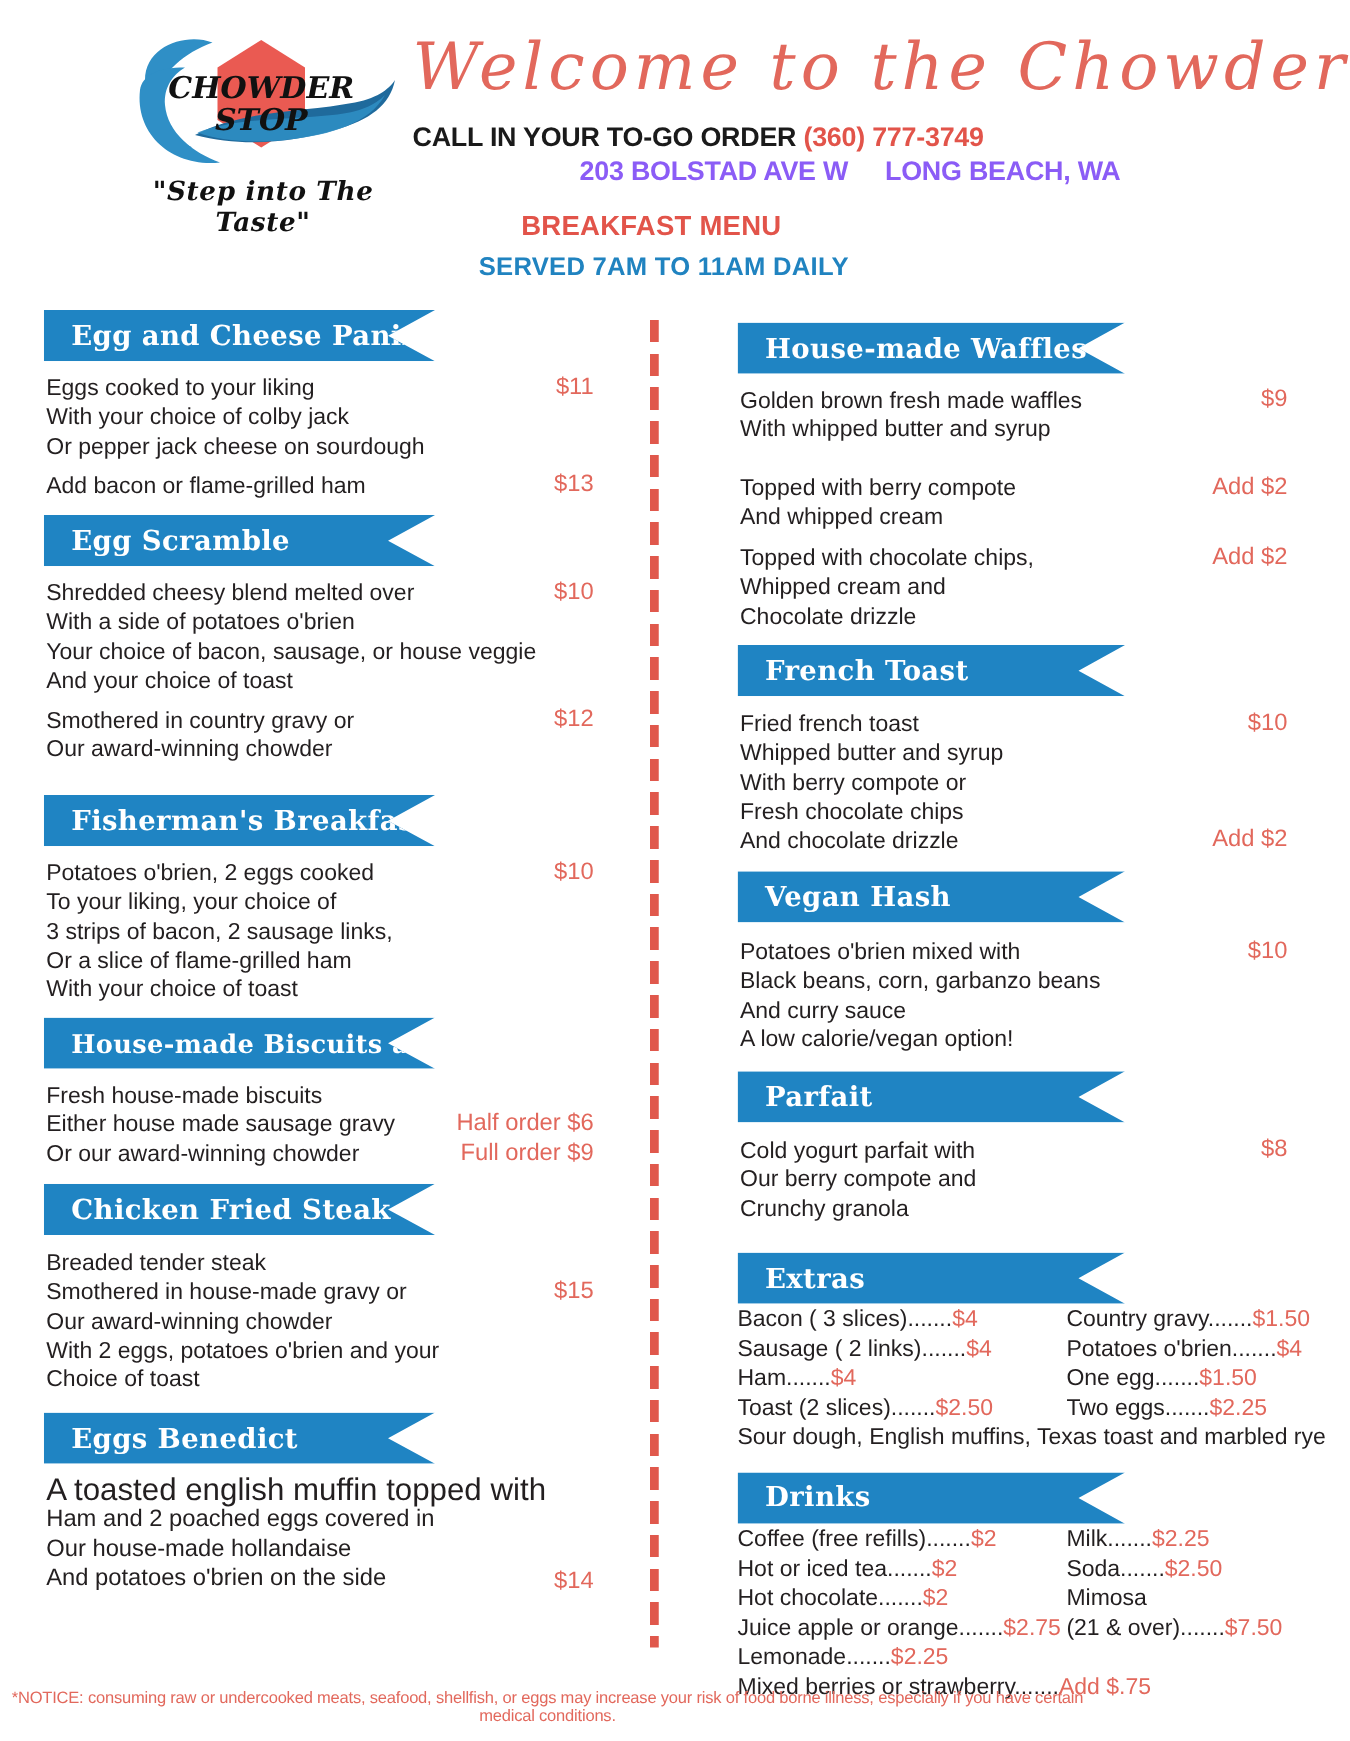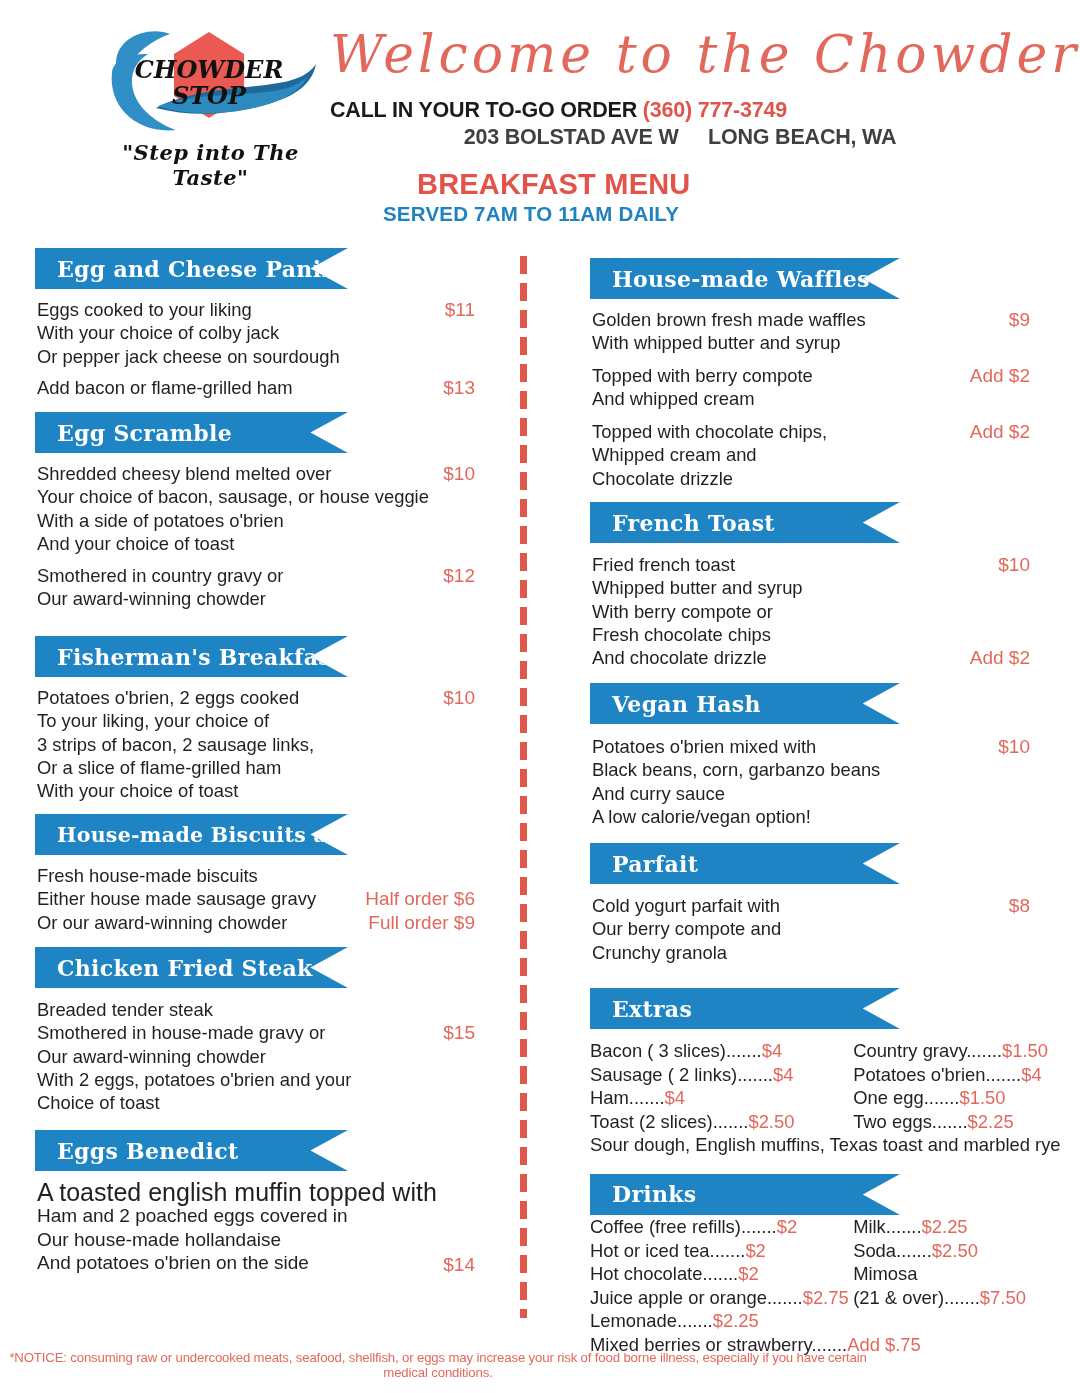--- a/index.html
+++ b/index.html
@@ -68,29 +68,29 @@
   }
   #callline .phone { color: #e2544a; font-weight: 700; }
   #addressline {
     position: absolute;
     left: 330px;
     top: 125px;
     width: 700px;
     text-align: center;
     font-size: 21.5px;
     font-weight: 600;
-    color: #404040;
+    color: #8b5cf6;
     letter-spacing: -.2px;
   }
   #addressline .gap { display: inline-block; width: 18px; }
   #menu-title {
     position: absolute;
     left: 417px;
     top: 168px;
-    font-size: 29px;
+    font-size: 22px;
     font-weight: 700;
     color: #e2544a;
     letter-spacing: .2px;
   }
   #menu-hours {
     position: absolute;
     left: 383px;
     top: 202px;
     font-size: 20.5px;
     font-weight: 600;
@@ -257,22 +257,22 @@
         <div class="price on0">$13</div>
       </div>
     </div>
 
     <div class="section w-lg" style="margin-top:12px;">
       <div class="banner">
         <span class="banner-title">Egg Scramble</span>
       </div>
       <div class="block" style="margin-top:9px;height:94px;">
         <div class="line">Shredded cheesy blend melted over</div>
+        <div class="line">With a side of potatoes o'brien</div>
         <div class="line">Your choice of bacon, sausage, or house veggie</div>
-        <div class="line">With a side of potatoes o'brien</div>
         <div class="line">And your choice of toast</div>
         <div class="price on0">$10</div>
       </div>
       <div class="block" style="margin-top:8px;height:47px;">
         <div class="line">Smothered in country gravy or</div>
         <div class="line">Our award-winning chowder</div>
         <div class="price on0">$12</div>
       </div>
     </div>
 
@@ -336,21 +336,21 @@
 
     <div class="section w-rg" style="margin-top:10px;">
       <div class="banner">
         <span class="banner-title">House-made Waffles</span>
       </div>
       <div class="block" style="margin-top:9px;height:47px;">
         <div class="line">Golden brown fresh made waffles</div>
         <div class="line">With whipped butter and syrup</div>
         <div class="price on0">$9</div>
       </div>
-      <div class="block" style="margin-top:9px;height:47px;">
+      <div class="block" style="margin-top:23px;height:47px;">
         <div class="line">Topped with berry compote</div>
         <div class="line">And whipped cream</div>
         <div class="price on0">Add $2</div>
       </div>
       <div class="block" style="margin-top:9px;height:70px;">
         <div class="line">Topped with chocolate chips,</div>
         <div class="line">Whipped cream and</div>
         <div class="line">Chocolate drizzle</div>
         <div class="price on0">Add $2</div>
       </div>
@@ -393,21 +393,21 @@
         <div class="line">Our berry compote and</div>
         <div class="line">Crunchy granola</div>
         <div class="price on0">$8</div>
       </div>
     </div>
 
     <div class="section w-rg" style="margin-top:22px;">
       <div class="banner">
         <span class="banner-title">Extras</span>
       </div>
-      <div class="pricelist" style="margin-top:10px;">
+      <div class="pricelist" style="margin-top:0;">
         <div class="pl-row">
           <span class="pl-col-a"><span>Bacon ( 3 slices).......</span><span class="amt">$4</span></span>
           <span class="pl-col-b"><span>Country gravy.......</span><span class="amt">$1.50</span></span>
         </div>
         <div class="pl-row">
           <span class="pl-col-a"><span>Sausage ( 2 links).......</span><span class="amt">$4</span></span>
           <span class="pl-col-b"><span>Potatoes o'brien.......</span><span class="amt">$4</span></span>
         </div>
         <div class="pl-row">
           <span class="pl-col-a"><span>Ham.......</span><span class="amt">$4</span></span>

